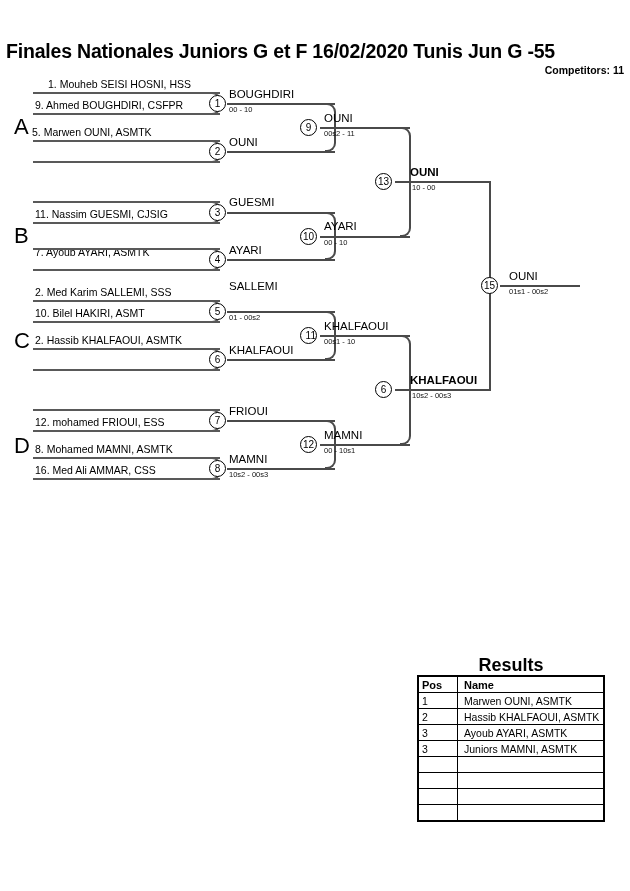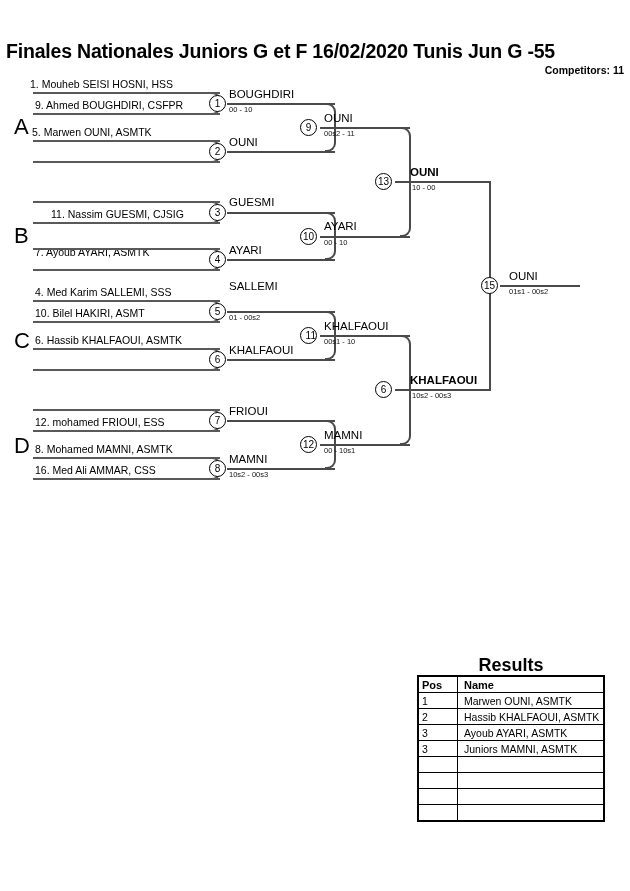--- a/index.html
+++ b/index.html
@@ -86,21 +86,21 @@
 <div class="abs" id="title">Finales Nationales Juniors G et F  16/02/2020  Tunis   Jun G -55</div>
 <div class="abs" id="competitors">Competitors: 11</div>
 
 <div class="abs" id="bracket" style="left:0;top:0;width:630px;height:640px;">
 
   <div class="abs grp" style="left:14px;top:116px;">A</div>
   <div class="abs grp" style="left:14px;top:225px;">B</div>
   <div class="abs grp" style="left:14px;top:330px;">C</div>
   <div class="abs grp" style="left:14px;top:435px;">D</div>
 
-  <div class="abs pname" style="left:30px;top:78px;">1. Mouheb SEISI HOSNI, HSS</div>
+  <div class="abs pname" style="left:48px;top:78px;">1. Mouheb SEISI HOSNI, HSS</div>
   <div class="abs pline" style="left:33px;top:92px;width:187px;"></div>
   <div class="abs pname" style="left:35px;top:99px;">9. Ahmed BOUGHDIRI, CSFPR</div>
   <div class="abs pline" style="left:33px;top:113px;width:187px;"></div>
   <div class="abs elbow" style="left:210px;top:92px;width:11px;height:23px;"></div>
   <div class="abs circle" style="left:209px;top:95px;">1</div>
   <div class="abs wname" style="left:229px;top:88px;">BOUGHDIRI</div>
   <div class="abs hline" style="left:227px;top:103px;width:108px;"></div>
   <div class="abs wscore" style="left:229px;top:105px;">00 - 10</div>
 
   <div class="abs pname" style="left:32px;top:126px;text-align:center;">5. Marwen OUNI, ASMTK</div>
@@ -114,21 +114,21 @@
   <div class="abs wscore" style="left:229px;top:153px;"></div>
 
   <div class="abs elbow2" style="left:325px;top:103px;width:11px;height:49px;"></div>
   <div class="abs circle" style="left:300px;top:119px;">9</div>
   <div class="abs wname" style="left:324px;top:112px;">OUNI</div>
   <div class="abs hline" style="left:320px;top:127px;width:90px;"></div>
   <div class="abs wscore" style="left:324px;top:129px;">00s2 - 11</div>
 
   <div class="abs pname" style="left:35px;top:187px;"></div>
   <div class="abs pline" style="left:33px;top:201px;width:187px;"></div>
-  <div class="abs pname" style="left:35px;top:208px;margin-left:16px;">11. Nassim GUESMI, CJSIG</div>
+  <div class="abs pname" style="left:35px;top:208px;">11. Nassim GUESMI, CJSIG</div>
   <div class="abs pline" style="left:33px;top:222px;width:187px;"></div>
   <div class="abs elbow" style="left:210px;top:201px;width:11px;height:23px;"></div>
   <div class="abs circle" style="left:209px;top:204px;">3</div>
   <div class="abs wname" style="left:229px;top:196px;">GUESMI</div>
   <div class="abs hline" style="left:227px;top:212px;width:108px;"></div>
   <div class="abs wscore" style="left:229px;top:214px;"></div>
 
   <div class="abs pname" style="left:35px;top:246px;">7. Ayoub AYARI, ASMTK</div>
   <div class="abs pline" style="left:33px;top:248px;width:187px;"></div>
   <div class="abs pname" style="left:35px;top:255px;"></div>
@@ -144,31 +144,31 @@
   <div class="abs wname" style="left:324px;top:220px;">AYARI</div>
   <div class="abs hline" style="left:320px;top:236px;width:90px;"></div>
   <div class="abs wscore" style="left:324px;top:238px;">00 - 10</div>
 
   <div class="abs elbow2" style="left:400px;top:127px;width:11px;height:110px;"></div>
   <div class="abs circle" style="left:375px;top:173px;">13</div>
   <div class="abs wname b" style="left:410px;top:166px;">OUNI</div>
   <div class="abs hline" style="left:395px;top:181px;width:96px;"></div>
   <div class="abs wscore" style="left:412px;top:183px;">10 - 00</div>
 
-  <div class="abs pname" style="left:35px;top:286px;">4. Med Karim SALLEMI, SSS</div>
+  <div class="abs pname" style="left:35px;top:286px;">2. Med Karim SALLEMI, SSS</div>
   <div class="abs pline" style="left:33px;top:300px;width:187px;"></div>
   <div class="abs pname" style="left:35px;top:307px;">10. Bilel HAKIRI, ASMT</div>
   <div class="abs pline" style="left:33px;top:321px;width:187px;"></div>
   <div class="abs elbow" style="left:210px;top:300px;width:11px;height:23px;"></div>
   <div class="abs circle" style="left:209px;top:303px;">5</div>
   <div class="abs wname" style="left:229px;top:280px;">SALLEMI</div>
   <div class="abs hline" style="left:227px;top:311px;width:108px;"></div>
   <div class="abs wscore" style="left:229px;top:313px;">01 - 00s2</div>
 
-  <div class="abs pname" style="left:35px;top:334px;">6. Hassib KHALFAOUI, ASMTK</div>
+  <div class="abs pname" style="left:35px;top:334px;">2. Hassib KHALFAOUI, ASMTK</div>
   <div class="abs pline" style="left:33px;top:348px;width:187px;"></div>
   <div class="abs pname" style="left:35px;top:355px;"></div>
   <div class="abs pline" style="left:33px;top:369px;width:187px;"></div>
   <div class="abs elbow" style="left:210px;top:348px;width:11px;height:23px;"></div>
   <div class="abs circle" style="left:209px;top:351px;">6</div>
   <div class="abs wname" style="left:229px;top:344px;">KHALFAOUI</div>
   <div class="abs hline" style="left:227px;top:359px;width:108px;"></div>
   <div class="abs wscore" style="left:229px;top:361px;"></div>
 
   <div class="abs elbow2" style="left:325px;top:311px;width:11px;height:49px;"></div>

